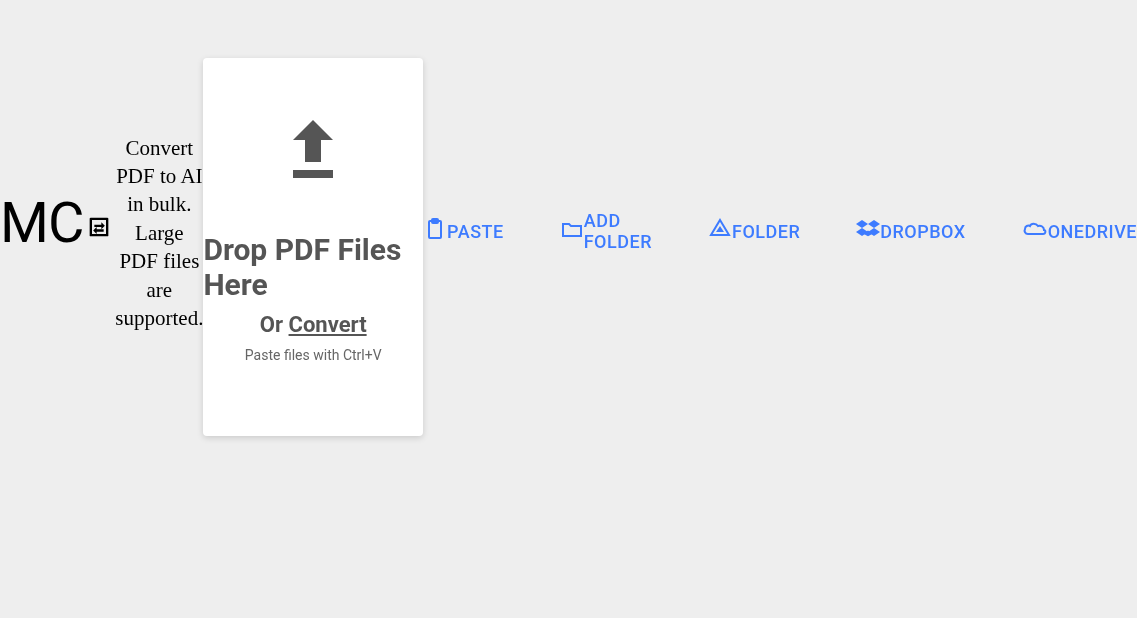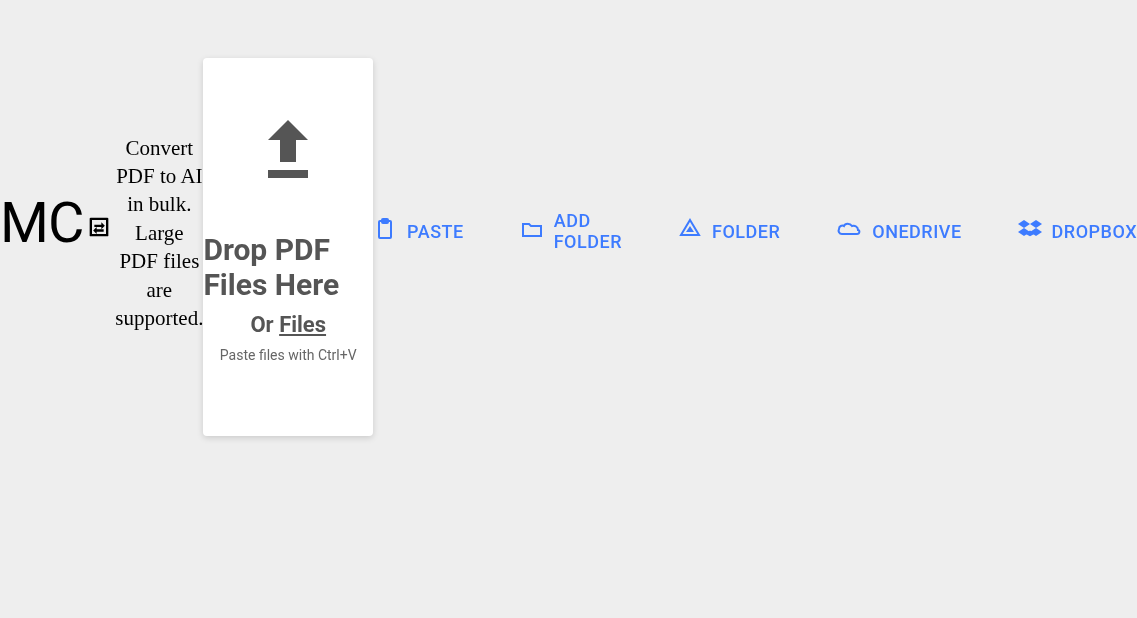--- a/index.html
+++ b/index.html
@@ -80,21 +80,21 @@
     }
     .actions {
       display: flex;
       gap: 56px;
       margin-top: 26px;
       justify-content: center;
     }
     .action-btn {
       display: flex;
       align-items: center;
-      gap: 10px;
+      gap: 0;
       color: #3d7bff;
       font-size: 18px;
       font-weight: 500;
       letter-spacing: 0.5px;
       cursor: pointer;
     }
     .action-btn svg {
       flex-shrink: 0;
     }
   </style>
@@ -121,21 +121,21 @@
 
   <div class="dropzone">
     <div class="upload-icon">
       <svg width="60" height="62" viewBox="0 0 60 62" fill="#555">
         <path d="M30 2 L50 22 L38 22 L38 44 L22 44 L22 22 L10 22 Z"></path>
         <rect x="10" y="52" width="40" height="8"></rect>
       </svg>
     </div>
     <div class="drop-title">Drop PDF Files Here</div>
     <div class="drop-sub">
-      <span>Or </span><span class="browse-link">Files</span>
+      <span>Or </span><span class="browse-link">Convert</span>
     </div>
     <div class="paste-hint">Paste files with Ctrl+V</div>
   </div>
 
   <div class="actions">
     <div class="action-btn">
       <span>
         <svg width="24" height="24" viewBox="0 0 24 24" fill="none" stroke="#3d7bff" stroke-width="2">
           <rect x="6" y="4" width="12" height="17" rx="1"></rect>
           <rect x="9" y="2" width="6" height="4" rx="1" fill="#3d7bff"></rect>
@@ -158,33 +158,33 @@
         <svg width="24" height="24" viewBox="0 0 24 24" fill="none" stroke="#3d7bff" stroke-width="2">
           <path d="M12 3 L21 18 L3 18 Z"></path>
           <path d="M12 9 L16 15 L8 15 Z" fill="#3d7bff" stroke="none"></path>
         </svg>
       </span>
       <span>FOLDER</span>
     </div>
 
     <div class="action-btn">
       <span>
-        <svg width="26" height="24" viewBox="0 0 26 24" fill="none" stroke="#3d7bff" stroke-width="2">
-          <path d="M6 17 C3 17 2 14 3 12 C3 9 6 8 8 9 C9 6 14 6 16 9 C19 8 22 10 22 13 C24 13 24 17 21 17 Z"></path>
-        </svg>
-      </span>
-      <span>ONEDRIVE</span>
-    </div>
-
-    <div class="action-btn">
-      <span>
         <svg width="24" height="24" viewBox="0 0 24 24" fill="#3d7bff">
           <path d="M6 3 L12 7 L6 11 L0 7 Z"></path>
           <path d="M18 3 L24 7 L18 11 L12 7 Z"></path>
           <path d="M6 11 L12 15 L6 19 L0 15 Z"></path>
           <path d="M18 11 L24 15 L18 19 L12 15 Z"></path>
           <path d="M12 16 L18 20 L12 23 L6 20 Z" transform="scale(0.8) translate(3,1)"></path>
         </svg>
       </span>
       <span>DROPBOX</span>
     </div>
+
+    <div class="action-btn">
+      <span>
+        <svg width="26" height="24" viewBox="0 0 26 24" fill="none" stroke="#3d7bff" stroke-width="2">
+          <path d="M6 17 C3 17 2 14 3 12 C3 9 6 8 8 9 C9 6 14 6 16 9 C19 8 22 10 22 13 C24 13 24 17 21 17 Z"></path>
+        </svg>
+      </span>
+      <span>ONEDRIVE</span>
+    </div>
   </div>
 </div>
 
 </body></html>

